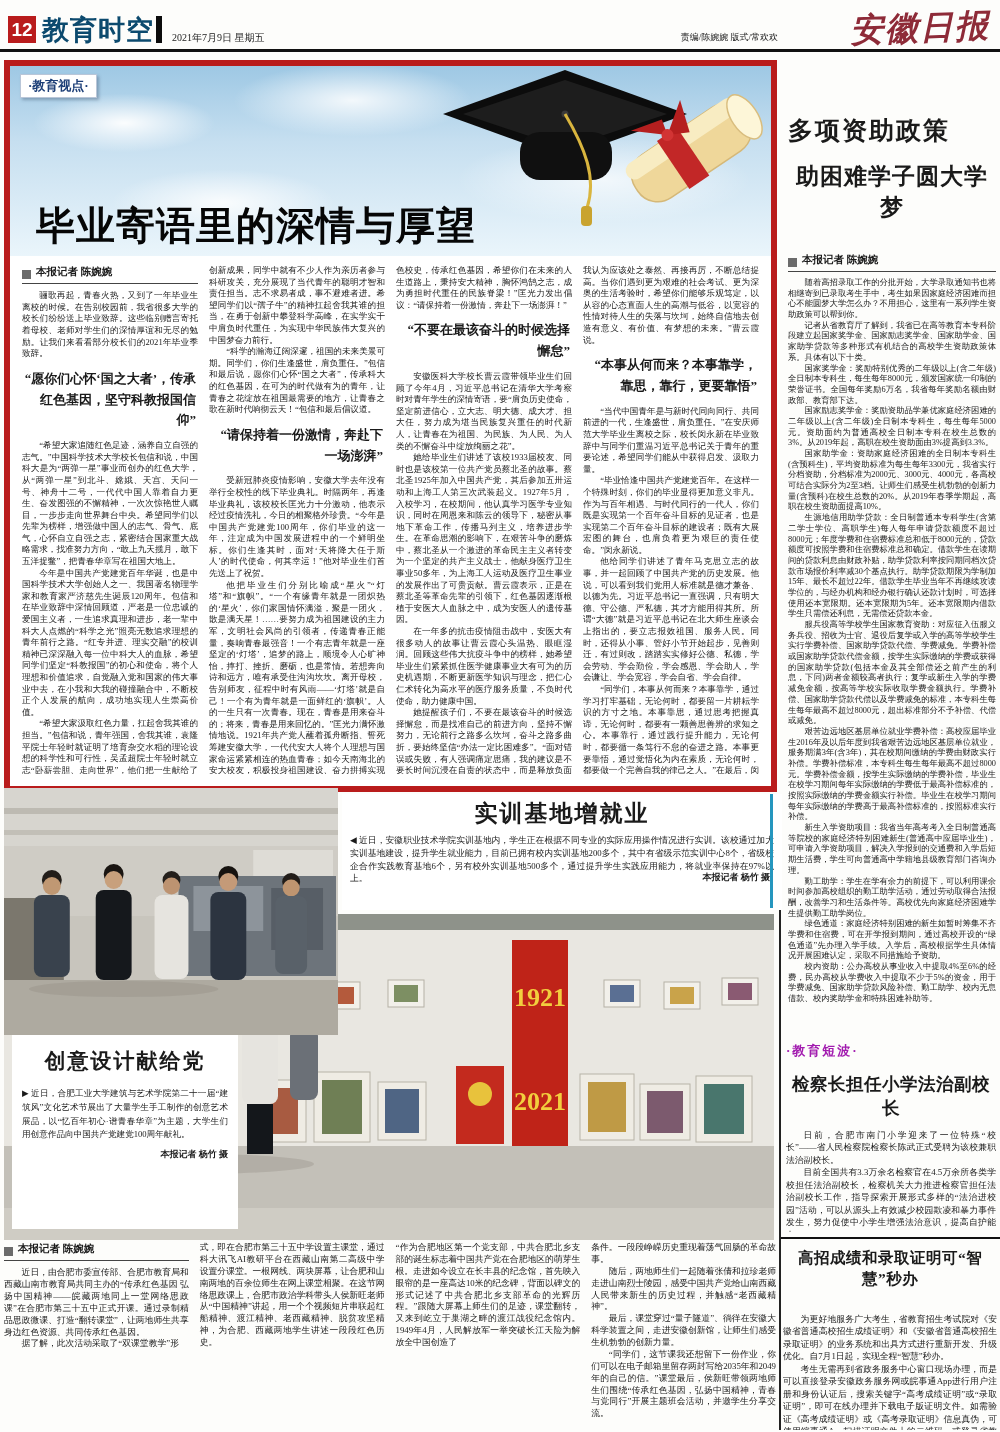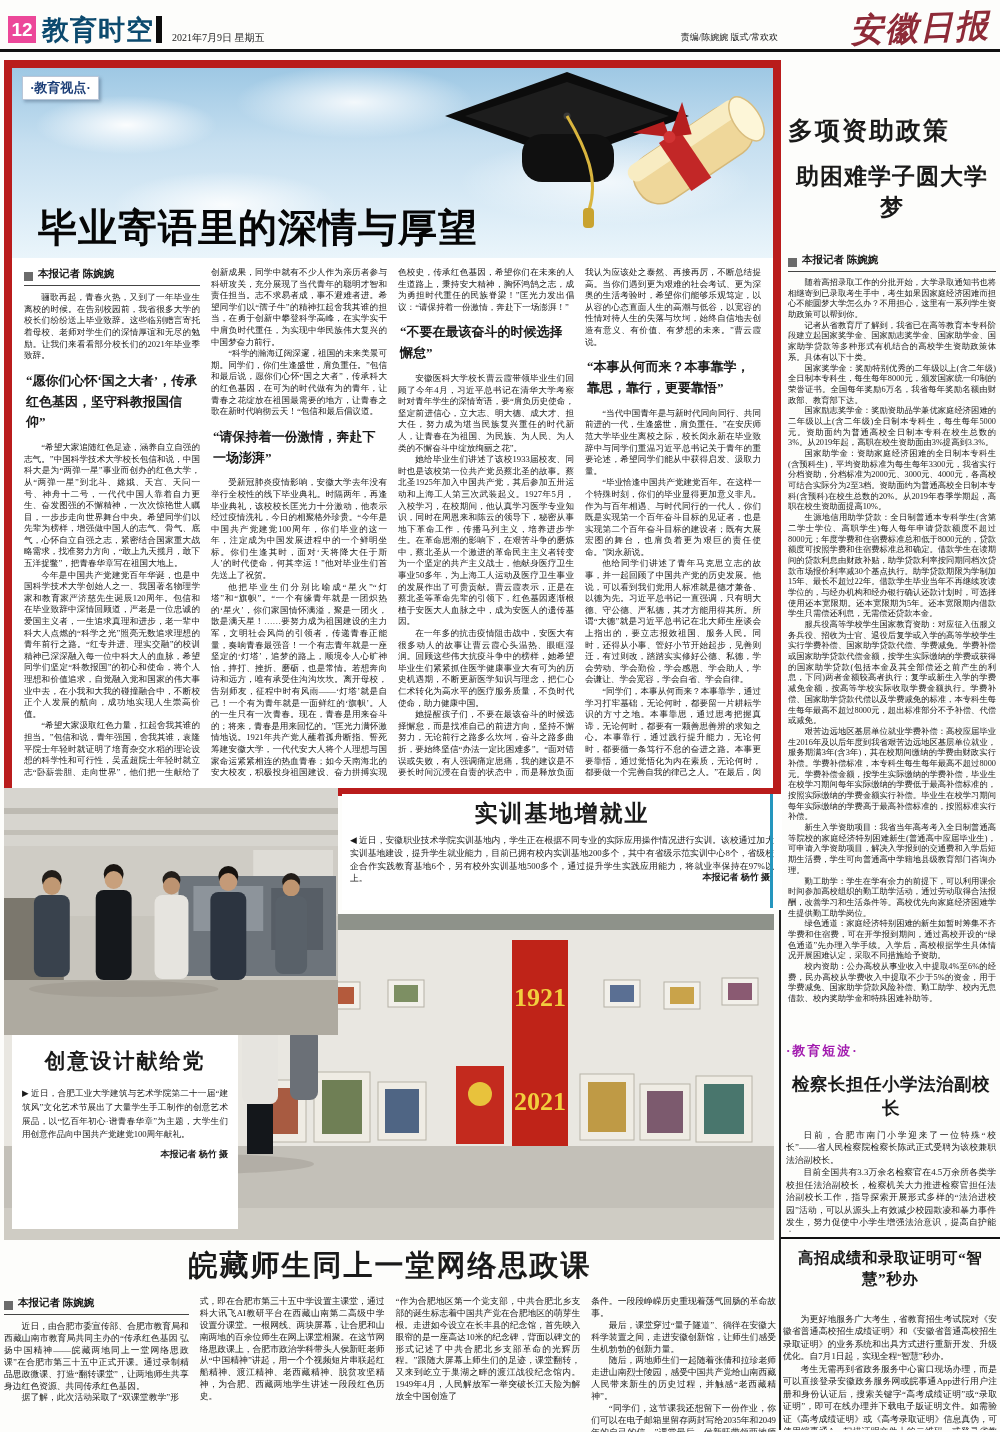--- a/index.html
+++ b/index.html
@@ -1,47 +1,47 @@
 <!DOCTYPE html>
 <html><head>
 <meta charset="utf-8">
 <style>
   html,body{margin:0;padding:0;background:#e9e9e6;}
   .page{position:relative;width:1000px;height:1432px;margin:0 auto;background:#fdfdfb;overflow:hidden;
         font-family:"Liberation Serif","DejaVu Serif",serif;color:#1a1a1a;}
   
-  .pagenum{position:absolute;left:8px;top:16px;width:28px;height:27px;background:#ec4899;color:#fff;
+  .pagenum{position:absolute;left:8px;top:16px;width:28px;height:27px;background:#b91c1c;color:#fff;
            font:bold 19px/27px "Liberation Sans","DejaVu Sans",sans-serif;text-align:center;}
   .section-title{position:absolute;left:42px;top:12px;font-family:"Liberation Sans","DejaVu Sans",sans-serif;
            font-size:27px;font-weight:900;letter-spacing:1px;color:#0c4a6e;}
   .section-bar{position:absolute;left:156px;top:16px;width:6px;height:27px;background:#0c0c0c;}
   .hdr-date{position:absolute;left:172px;top:31px;font-size:10px;color:#222;}
   .editors{position:absolute;right:222px;top:31px;font-size:9px;color:#222;}
   .masthead{position:absolute;right:10px;top:6px;font-size:33px;font-weight:bold;font-style:italic;
            color:#8e2b38;transform:rotate(-2deg);letter-spacing:2px;}
   .hdr-rule{position:absolute;left:0;top:49px;width:1000px;height:3px;background:#111;}
   
-  .feature{position:absolute;left:4px;top:60px;width:761px;height:720px;border:8px solid #b91c1c;background:#fff;}
+  .feature{position:absolute;left:4px;top:60px;width:761px;height:720px;border:6px solid #b91c1c;background:#fff;}
   .banner{position:relative;height:190px;overflow:hidden;background:
      radial-gradient(ellipse 130px 42px at 15% 30%,rgba(255,255,255,.95),transparent 70%),
      radial-gradient(ellipse 170px 52px at 45% 18%,rgba(255,255,255,.85),transparent 70%),
      radial-gradient(ellipse 210px 62px at 78% 60%,rgba(255,255,255,.7),transparent 70%),
      radial-gradient(ellipse 160px 48px at 28% 72%,rgba(255,255,255,.85),transparent 70%),
      linear-gradient(180deg,#9ec8e4 0%,#c6dff0 40%,#eaf5fb 100%);}
   .tag-box{position:absolute;left:10px;top:8px;background:#fff;border:1px solid #b9c6d8;
      box-shadow:2px 2px 3px rgba(40,60,90,.35);color:#1c3e77;font-weight:bold;font-size:13px;padding:2px 7px;}
   .feature-headline{position:absolute;left:26px;bottom:3px;font-family:"Liberation Sans","DejaVu Sans",sans-serif;
      font-size:39px;font-weight:900;letter-spacing:1px;color:#060606;}
   .grad-art{position:absolute;right:6px;top:0;width:330px;height:190px;}
   .feature-body{display:flex;gap:11px;padding:9px 12px 4px;height:505px;overflow:hidden;}
   .fcol{flex:1;font-size:8.6px;line-height:1.35;text-align:justify;}
   .byline{font-size:10.5px;font-weight:bold;border-bottom:1.5px solid #444;padding-bottom:4px;margin-bottom:6px;
      display:flex;align-items:flex-end;gap:5px;}
   .byline .sq{width:9px;height:9px;background:#6b6b6b;flex:0 0 auto;}
-  .subhead{font-size:13px;font-weight:bold;text-align:left;line-height:1.6;margin:9px 2px;}
+  .subhead{font-size:13px;font-weight:bold;text-align:right;line-height:1.6;margin:9px 2px;}
   .bp{margin:0;text-indent:2em;}
   .noind{text-indent:0;}
   
   .aid{position:absolute;left:788px;top:62px;width:208px;height:976px;overflow:hidden;}
   .aid-h1{font-size:25px;font-weight:bold;text-align:left;margin-top:52px;letter-spacing:2px;}
   .aid-h2{font-size:23px;font-weight:bold;text-align:center;margin:14px 0 30px;letter-spacing:1px;}
   .aid-body{font-size:8.3px;line-height:1.29;text-align:justify;}
   
   .mid{position:absolute;left:4px;top:788px;width:773px;height:452px;}
   .photo-exhibition{position:absolute;left:0;top:126px;width:770px;height:326px;z-index:1;}
@@ -159,21 +159,21 @@
     <div class="aid-h2">助困难学子圆大学梦</div>
     <div class="byline">
       <span class="sq"></span>
       <span>本报记者 陈婉婉</span>
     </div>
     <div class="aid-body">
         <p class="bp">随着高招录取工作的分批开始，大学录取通知书也将相继寄到已录取考生手中，考生如果因家庭经济困难而担心不能圆梦大学怎么办？不用担心，这里有一系列学生资助政策可以帮到你。</p>
         <p class="bp">记者从省教育厅了解到，我省已在高等教育本专科阶段建立起国家奖学金、国家励志奖学金、国家助学金、国家助学贷款等多种形式有机结合的高校学生资助政策体系。具体有以下十类。</p>
         <p class="bp">国家奖学金：奖励特别优秀的二年级以上(含二年级)全日制本专科生，每生每年8000元，颁发国家统一印制的荣誉证书。全国每年奖励6万名，我省每年奖励名额由财政部、教育部下达。</p>
         <p class="bp">国家励志奖学金：奖励资助品学兼优家庭经济困难的二年级以上(含二年级)全日制本专科生，每生每年5000元。资助面约为普通高校全日制本专科在校生总数的3%。从2019年起，高职在校生资助面由3%提高到3.3%。</p>
-        <p class="bp">国家助学金：资助家庭经济困难的全日制本专科生(含预科生)，平均资助标准为每生每年3300元，我省实行分档资助，分档标准为2000元、3000元、4000元，各高校可结合实际分为2至3档。资助面约为普通高校全日制本专科(含预科)在校生总数的20%。从2019年春季学期起，高职在校生资助面提高10%。</p>
+        <p class="bp">国家助学金：资助家庭经济困难的全日制本专科生(含预科生)，平均资助标准为每生每年3300元，我省实行分档资助，分档标准为2000元、3000元、4000元，各高校可结合实际分为2至3档。让师生们感受生机勃勃的创新力量(含预科)在校生总数的20%。从2019年春季学期起，高职在校生资助面提高10%。</p>
         <p class="bp">生源地信用助学贷款：全日制普通本专科学生(含第二学士学位、高职学生)每人每年申请贷款额度不超过8000元；年度学费和住宿费标准总和低于8000元的，贷款额度可按照学费和住宿费标准总和确定。借款学生在读期间的贷款利息由财政补贴，助学贷款利率按同期同档次贷款市场报价利率减30个基点执行。助学贷款期限为学制加15年、最长不超过22年。借款学生毕业当年不再继续攻读学位的，与经办机构和经办银行确认还款计划时，可选择使用还本宽限期。还本宽限期为5年。还本宽限期内借款学生只需偿还利息，无需偿还贷款本金。</p>
         <p class="bp">服兵役高等学校学生国家教育资助：对应征入伍服义务兵役、招收为士官、退役后复学或入学的高等学校学生实行学费补偿、国家助学贷款代偿、学费减免。学费补偿或国家助学贷款代偿金额，按学生实际缴纳的学费或获得的国家助学贷款(包括本金及其全部偿还之前产生的利息，下同)两者金额较高者执行；复学或新生入学的学费减免金额，按高等学校实际收取学费金额执行。学费补偿、国家助学贷款代偿以及学费减免的标准，本专科生每生每年最高不超过8000元，超出标准部分不予补偿、代偿或减免。</p>
         <p class="bp">艰苦边远地区基层单位就业学费补偿：高校应届毕业生2016年及以后年度到我省艰苦边远地区基层单位就业，服务期满3年(含3年)，其在校期间缴纳的学费由财政实行补偿。学费补偿标准，本专科生每生每年最高不超过8000元。学费补偿金额，按学生实际缴纳的学费补偿，毕业生在校学习期间每年实际缴纳的学费低于最高补偿标准的，按照实际缴纳的学费金额实行补偿。毕业生在校学习期间每年实际缴纳的学费高于最高补偿标准的，按照标准实行补偿。</p>
         <p class="bp">新生入学资助项目：我省当年高考考入全日制普通高等院校的家庭经济特别困难新生(普通高中应届毕业生)，可申请入学资助项目，解决入学报到的交通费和入学后短期生活费，学生可向普通高中学籍地县级教育部门咨询办理。</p>
         <p class="bp">勤工助学：学生在学有余力的前提下，可以利用课余时间参加高校组织的勤工助学活动，通过劳动取得合法报酬，改善学习和生活条件等。高校优先向家庭经济困难学生提供勤工助学岗位。</p>
         <p class="bp">绿色通道：家庭经济特别困难的新生如暂时筹集不齐学费和住宿费，可在开学报到期间，通过高校开设的“绿色通道”先办理入学手续。入学后，高校根据学生具体情况开展困难认定，采取不同措施给予资助。</p>
         <p class="bp">校内资助：公办高校从事业收入中提取4%至6%的经费，民办高校从学费收入中提取不少于5%的资金，用于学费减免、国家助学贷款风险补偿、勤工助学、校内无息借款、校内奖助学金和特殊困难补助等。</p>
       </div>
   </div>
 
@@ -307,21 +307,20 @@
   <div class="smart">
     <div class="smart-headline">高招成绩和录取证明可“智慧”秒办</div>
     <div class="small-body">
         <p class="bp">为更好地服务广大考生，省教育招生考试院对《安徽省普通高校招生成绩证明》和《安徽省普通高校招生录取证明》的业务系统和出具方式进行重新开发、升级优化。自7月1日起，实现全程“智慧”秒办。</p>
         <p class="bp">考生无需再到省政务服务中心窗口现场办理，而是可以直接登录安徽政务服务网或皖事通App进行用户注册和身份认证后，搜索关键字“高考成绩证明”或“录取证明”，即可在线办理并下载电子版证明文件。如需验证《高考成绩证明》或《高考录取证明》信息真伪，可使用皖事通App扫描证明文件上的二维码，或登录省教育招生考试院证验证网站(https://zn.ahzsks.cn/check/checkMaterialsnew)进行信息和签章的双重验证。</p>
       </div>
 
   </div>
 
   <div class="campus">
-    <div class="campus-headline">皖藏师生同上一堂网络思政课</div>
     <div class="campus-cols">
       <div class="ccol">
         <div class="byline">
           <span class="sq"></span>
           <span>本报记者 陈婉婉</span>
         </div>
         <div>
             <p class="bp">近日，由合肥市委宣传部、合肥市教育局和西藏山南市教育局共同主办的“传承红色基因 弘扬中国精神——皖藏两地同上一堂网络思政课”在合肥市第三十五中正式开课。通过录制精品思政微课、打造“翻转课堂”，让两地师生共享身边红色资源、共同传承红色基因。</p>
             <p class="bp">据了解，此次活动采取了“双课堂教学”形</p>
           </div>
@@ -332,22 +331,22 @@
           </div>
         </div>
       <div class="ccol">
           <div>
             <p class="bp noind">“作为合肥地区第一个党支部，中共合肥北乡支部的诞生标志着中国共产党在合肥地区的萌芽生根。走进如今设立在长丰县的纪念馆，首先映入眼帘的是一座高达10米的纪念碑，背面以碑文的形式记述了中共合肥北乡支部革命的光辉历程。”跟随大屏幕上师生们的足迹，课堂翻转，又来到屹立于巢湖之畔的渡江战役纪念馆内。1949年4月，人民解放军一举突破长江天险为解放全中国创造了</p>
           </div>
         </div>
       <div class="ccol">
           <div>
             <p class="bp noind">条件。一段段峥嵘历史重现着荡气回肠的革命故事。</p>
+            <p class="bp">随后，两地师生们一起随着张倩和拉珍老师走进山南烈士陵园，感受中国共产党给山南西藏人民带来新生的历史过程，并触感“老西藏精神”。</p>
             <p class="bp">最后，课堂穿过“量子隧道”、徜徉在安徽大科学装置之间，走进安徽创新馆，让师生们感受生机勃勃的创新力量。</p>
-            <p class="bp">随后，两地师生们一起随着张倩和拉珍老师走进山南烈士陵园，感受中国共产党给山南西藏人民带来新生的历史过程，并触感“老西藏精神”。</p>
             <p class="bp">“同学们，这节课我还想留下一份作业，你们可以在电子邮箱里留存两封写给2035年和2049年的自己的信。”课堂最后，侯新旺带领两地师生们围绕“传承红色基因，弘扬中国精神，青春与党同行”开展主题班会活动，并邀学生分享交流。</p>
           </div>
         </div>
     </div>
   </div>
 
   <div class="vrule"></div>
 
 </div>
 

